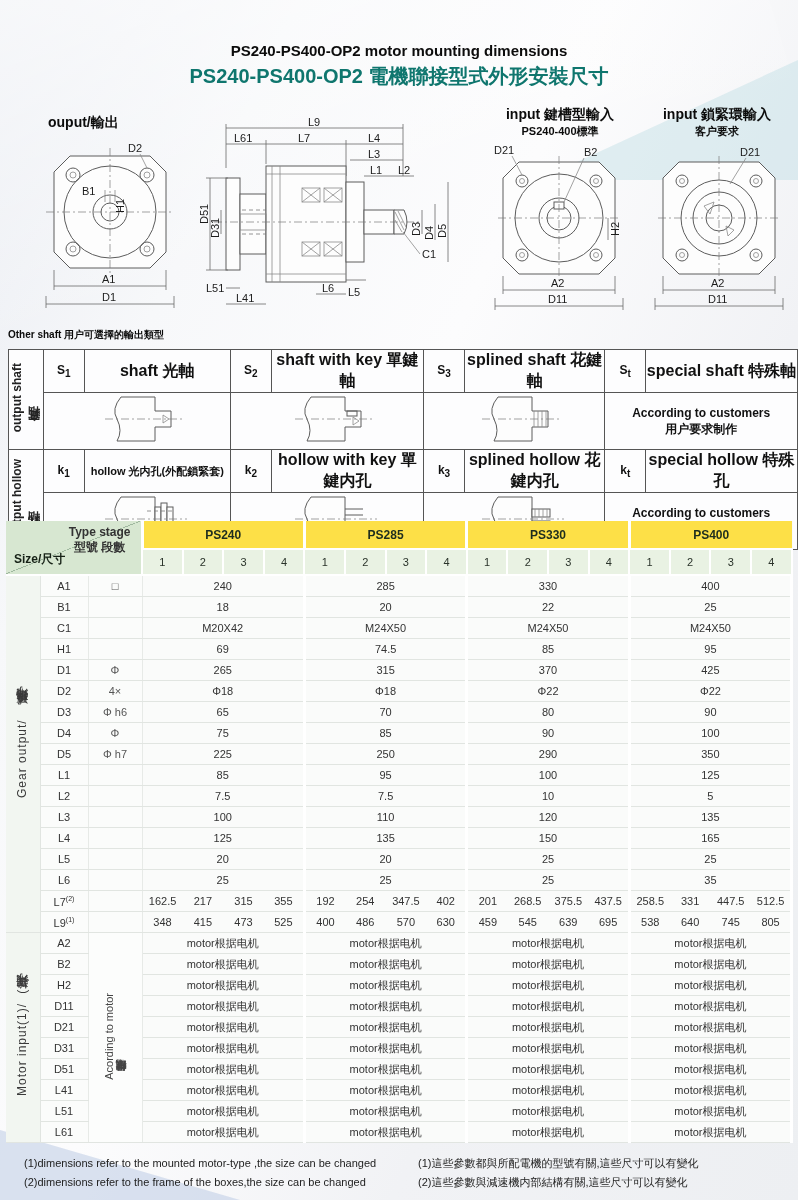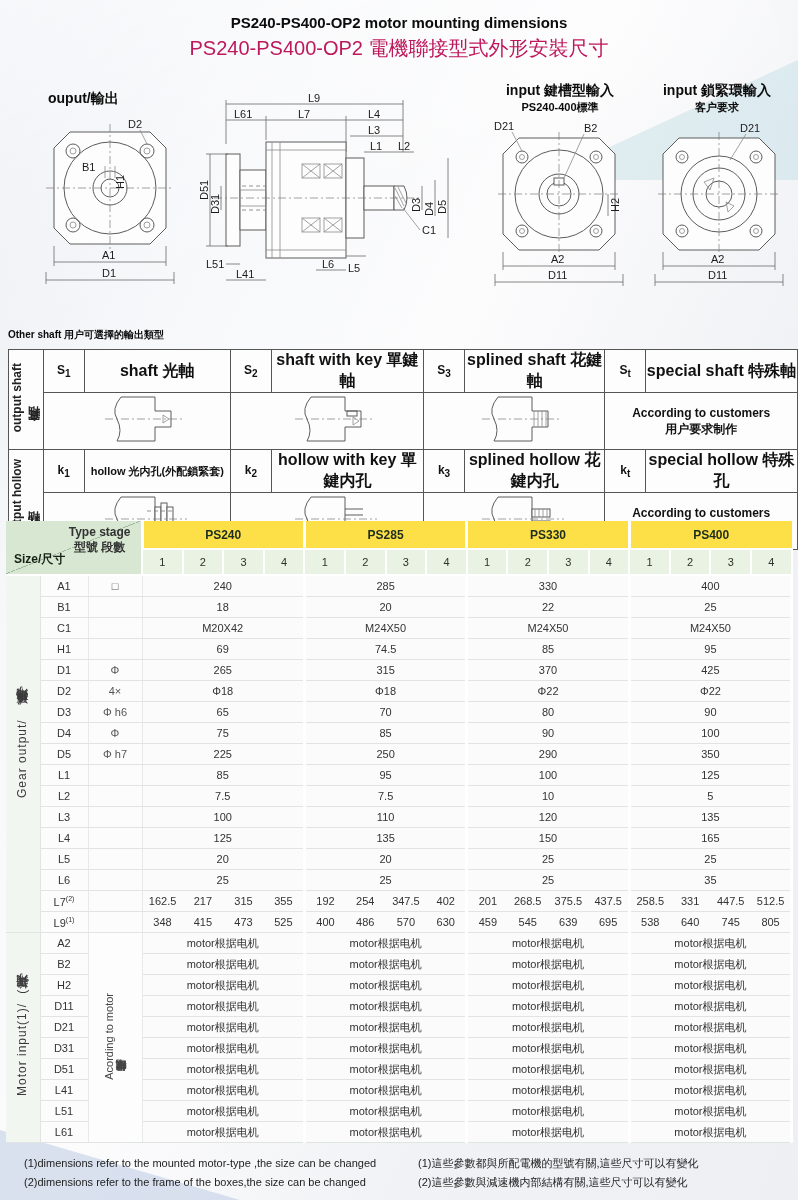--- a/index.html
+++ b/index.html
@@ -12,25 +12,25 @@
   .bg-band{position:absolute;left:-240px;top:-170px;width:1000px;height:430px;
     background:linear-gradient(rgba(255,255,255,.8),rgba(255,255,255,0));
     transform:rotate(-17deg);pointer-events:none;}
   .bg-teal{position:absolute;right:0;top:60px;width:260px;height:120px;
     background:rgba(190,222,228,.45);clip-path:polygon(100% 0,100% 100%,0 100%);pointer-events:none;}
   .bg-corner{position:absolute;left:0;bottom:0;width:240px;height:70px;
     background:rgba(198,211,232,.65);clip-path:polygon(0 0,0 100%,100% 100%);pointer-events:none;}
 
   
   .titles{position:absolute;top:14px;left:0;width:798px;text-align:center;}
-  .title-en{font-size:15px;font-weight:bold;color:#0c0c0c;}
-  .title-zh{font-size:20px;font-weight:normal;color:#be185d;margin-top:4px;}
+  .title-en{font-size:15px;font-weight:bold;color:#0c0c0c;margin-top:28px;}
+  .title-zh{font-size:20px;font-weight:bold;color:#0f766e;margin-top:4px;}
 
   
-  .diagrams{position:absolute;top:80px;left:0;width:630px;height:225px;text-decoration:underline;}
+  .diagrams{position:absolute;top:104px;left:0;width:630px;height:225px;text-decoration:underline;}
   .cap{position:absolute;font-weight:bold;color:#0c0c0c;text-align:center;}
   .cap .s{display:block;font-size:11px;font-weight:bold;text-align:center;}
   svg text{font-family:"Liberation Sans","DejaVu Sans",sans-serif;font-size:11px;fill:#1c1c1c;}
   svg .ln{stroke:#5c5c5c;stroke-width:1;fill:none;}
   svg .thin{stroke:#8a8a8a;stroke-width:.8;fill:none;}
   svg .dim{stroke:#6a6a6a;stroke-width:.8;fill:none;}
   svg .cl{stroke:#7a7a7a;stroke-width:.7;stroke-dasharray:8 3 2 3;fill:none;}
   svg .dash{stroke:#7a7a7a;stroke-width:.8;stroke-dasharray:4 3;fill:none;}
   svg .fillw{fill:#fdfdfd;}
 

